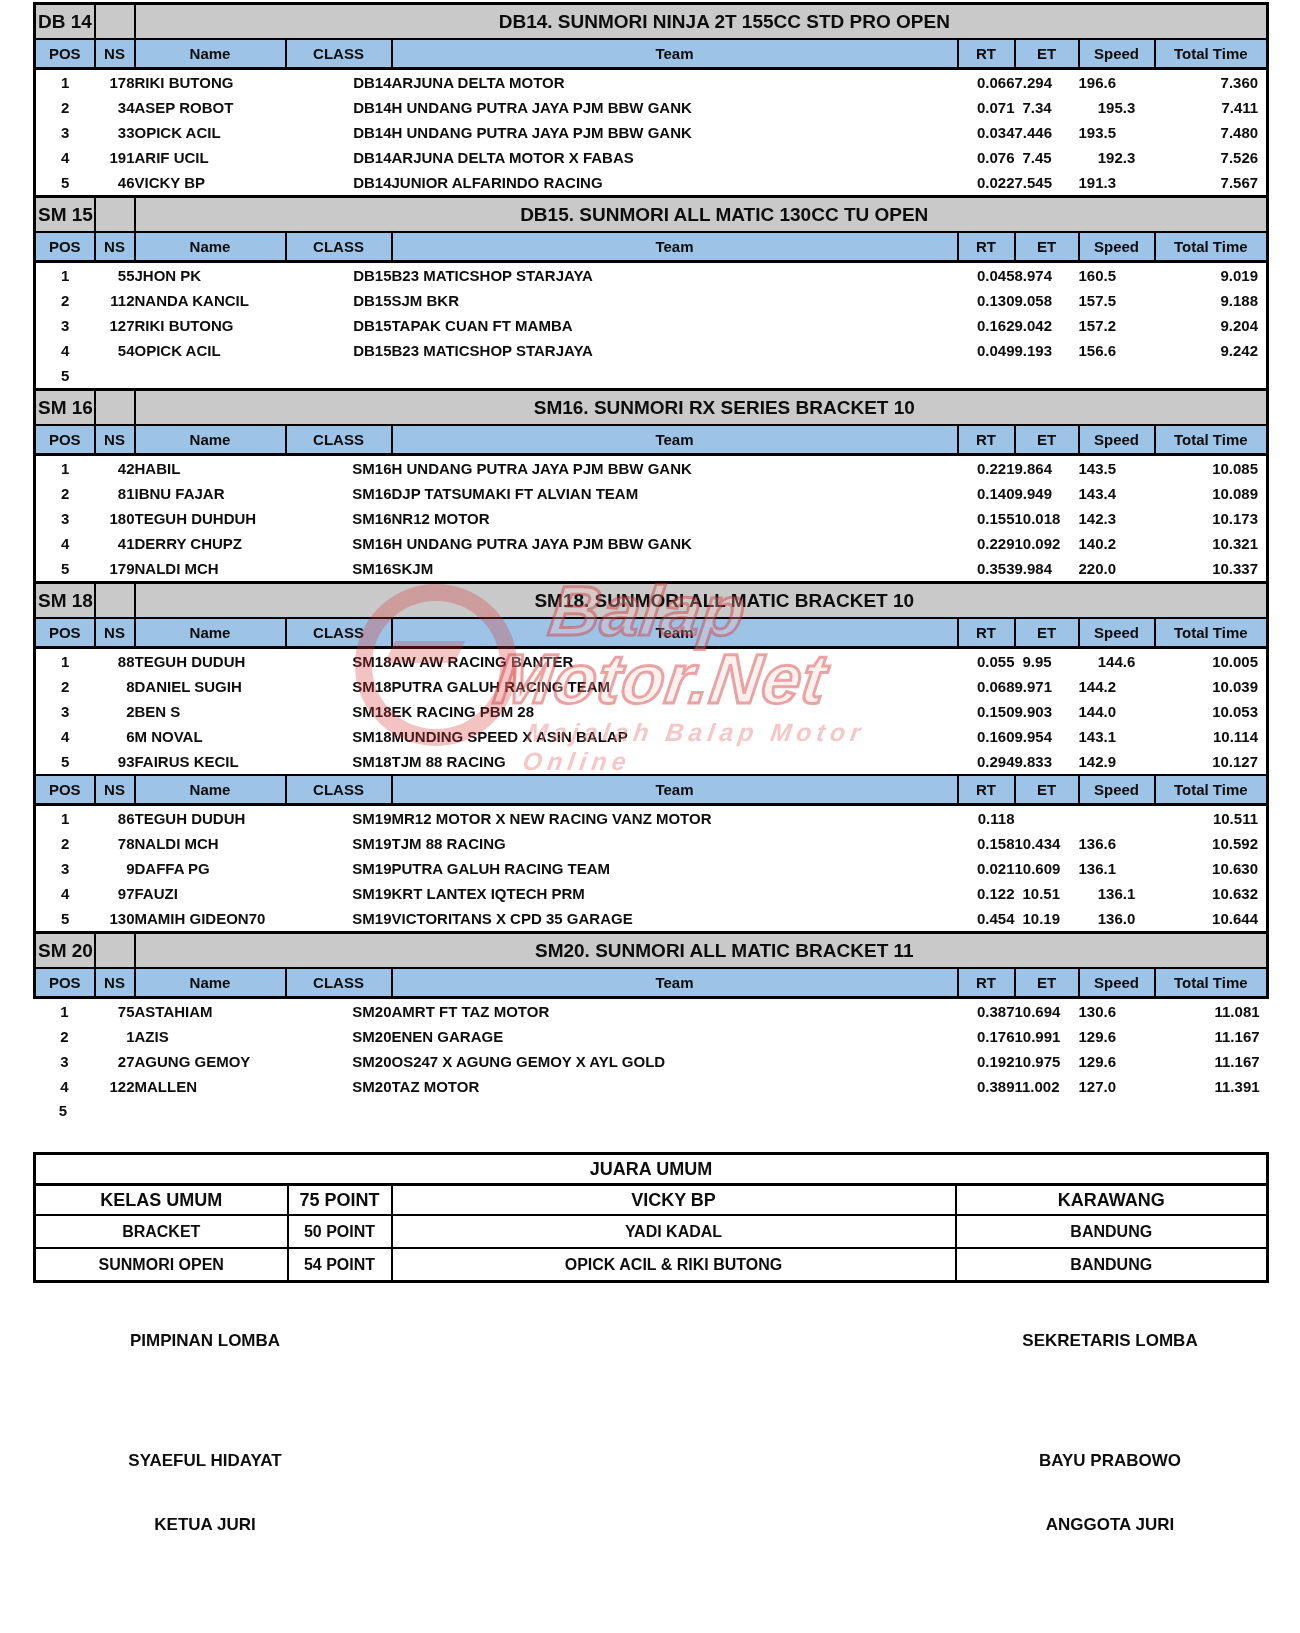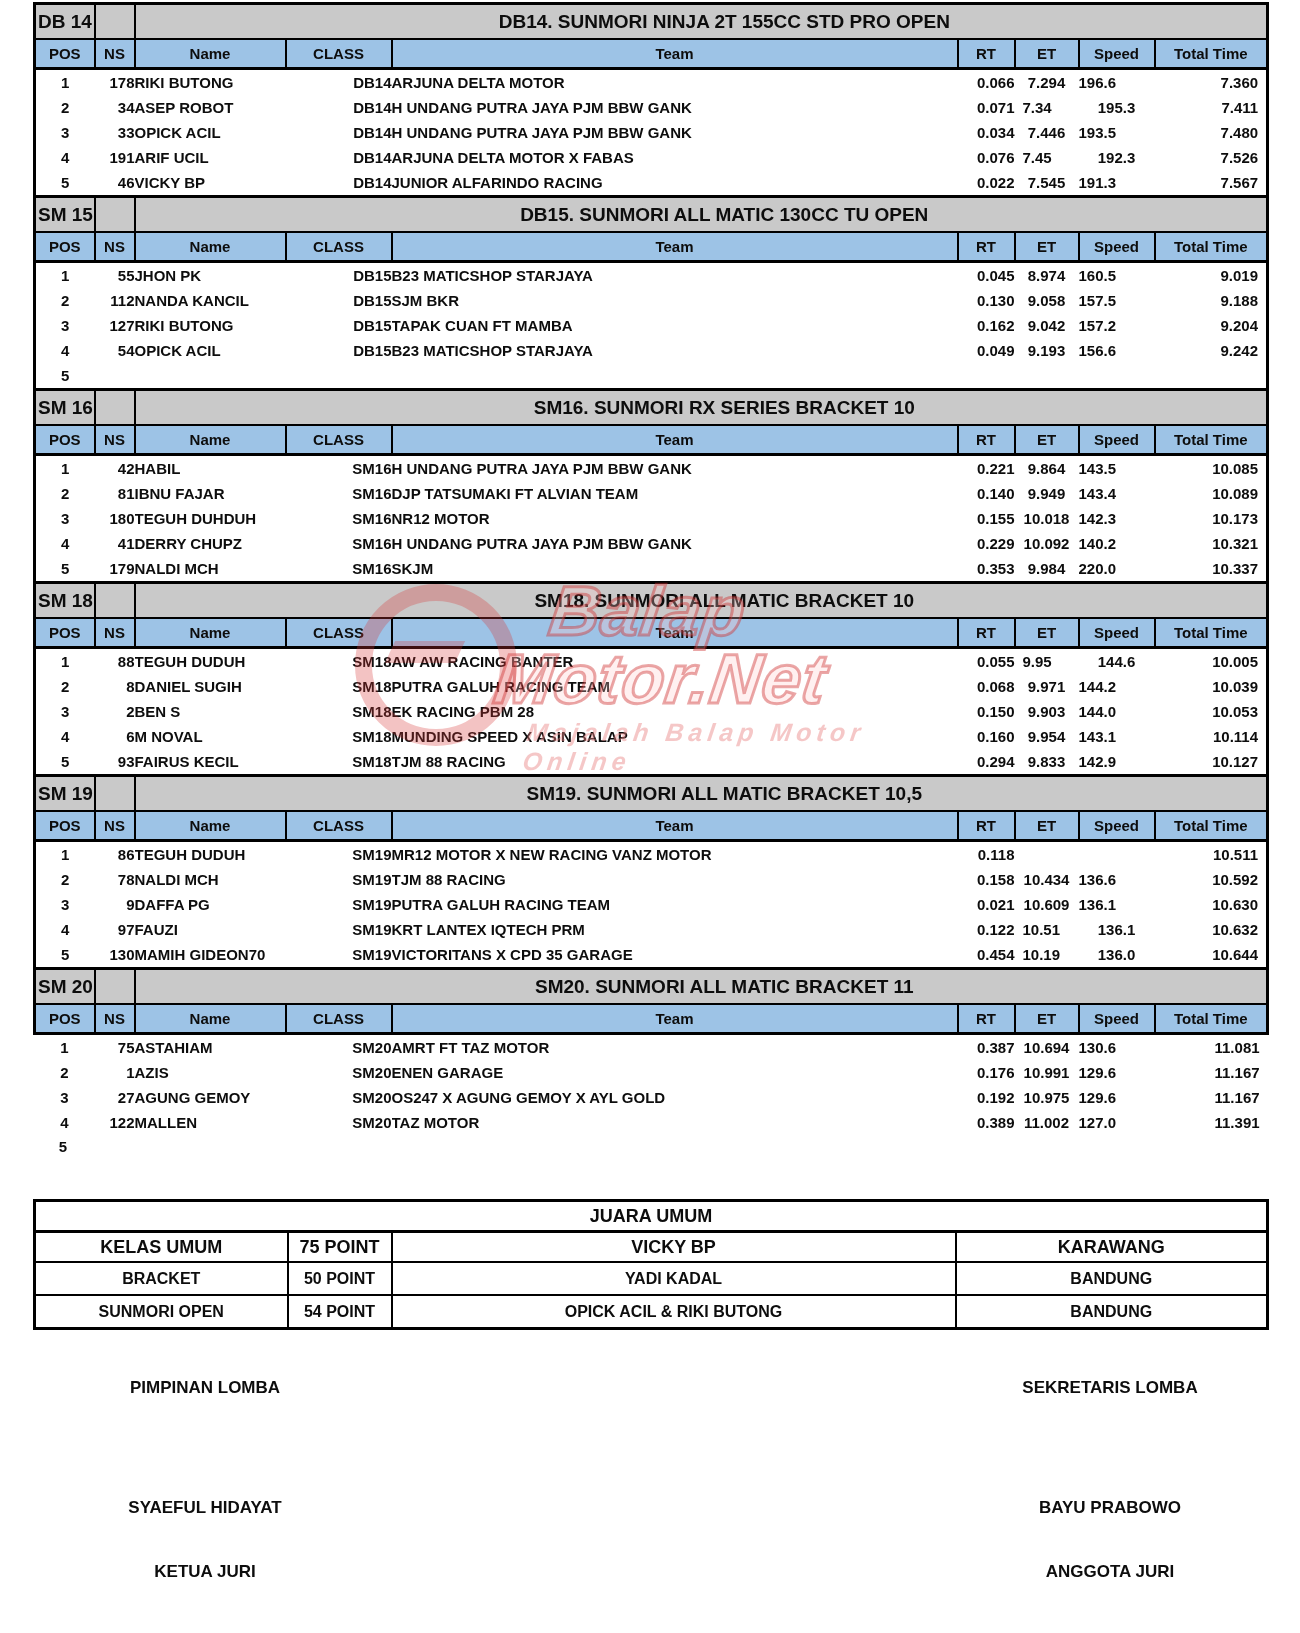--- a/index.html
+++ b/index.html
@@ -22,29 +22,29 @@
   table.race tbody td{height:25px;font-size:15px;border:none;background:transparent;padding:0;}
   table.race tbody .c-pos{border-left:3px solid #000;text-align:center;}
   table.race tbody .c-total{border-right:3px solid #000;text-align:right;padding-right:8px;}
   table.race.no-sides tbody .c-pos{border-left:none;}
   table.race.no-sides tbody .c-total{border-right:none;}
   .c-ns{text-align:right;padding-right:5px;}
   .c-name{text-align:left;padding-left:5px;}
   .c-cls{text-align:right;padding-left:7px;}
   .c-team{text-align:left;padding-left:5px;}
   .c-rt{text-align:right;padding-right:13px;}
-  .c-et{text-align:center;padding-right:10px;}
+  .c-et{text-align:left;padding-right:10px;}
   .c-speed{text-align:left;padding-left:7px;}
   table.race tbody td[data-align="left"]{text-align:left;padding-left:8px;}
   table.race tbody td[data-align="center"]{text-align:center;padding-left:0;}
 
   .trailing-pos{width:60px;text-align:center;font-size:15px;height:24px;line-height:24px;}
 
   
-  table.juara{border-collapse:collapse;table-layout:fixed;width:1233px;margin-top:40px;}
+  table.juara{border-collapse:collapse;table-layout:fixed;width:1233px;margin-top:29px;}
   table.juara td{border:2px solid #000;height:29px;text-align:center;font-size:16px;font-weight:bold;
                  overflow:hidden;white-space:nowrap;}
   table.juara tr td:first-child{border-left:3px solid #000;}
   table.juara tr td:last-child{border-right:3px solid #000;}
   table.juara tr:first-child td{border-top:3px solid #000;height:26px;font-size:18px;}
   table.juara tr:last-child td{border-bottom:3px solid #000;}
 
   
   .signatures{position:relative;width:1233px;height:360px;}
   .sig{position:absolute;transform:translateX(-50%);font-size:17px;white-space:nowrap;}
@@ -453,25 +453,20 @@
           <col style="width:151px">
           <col style="width:106px">
           <col style="width:566px">
           <col style="width:57px">
           <col style="width:64px">
           <col style="width:76px">
           <col style="width:113px">
         </colgroup>
       <thead>
         <tr>
-          <td class="t-label">SM 19</td>
-          <td class="t-spacer"></td>
-          <td class="t-title" colspan="7">SM19. SUNMORI ALL MATIC BRACKET 10,5</td>
-        </tr>
-        <tr>
           <th>POS</th>
           <th>NS</th>
           <th>Name</th>
           <th>CLASS</th>
           <th>Team</th>
           <th>RT</th>
           <th>ET</th>
           <th>Speed</th>
           <th>Total Time</th>
         </tr>

